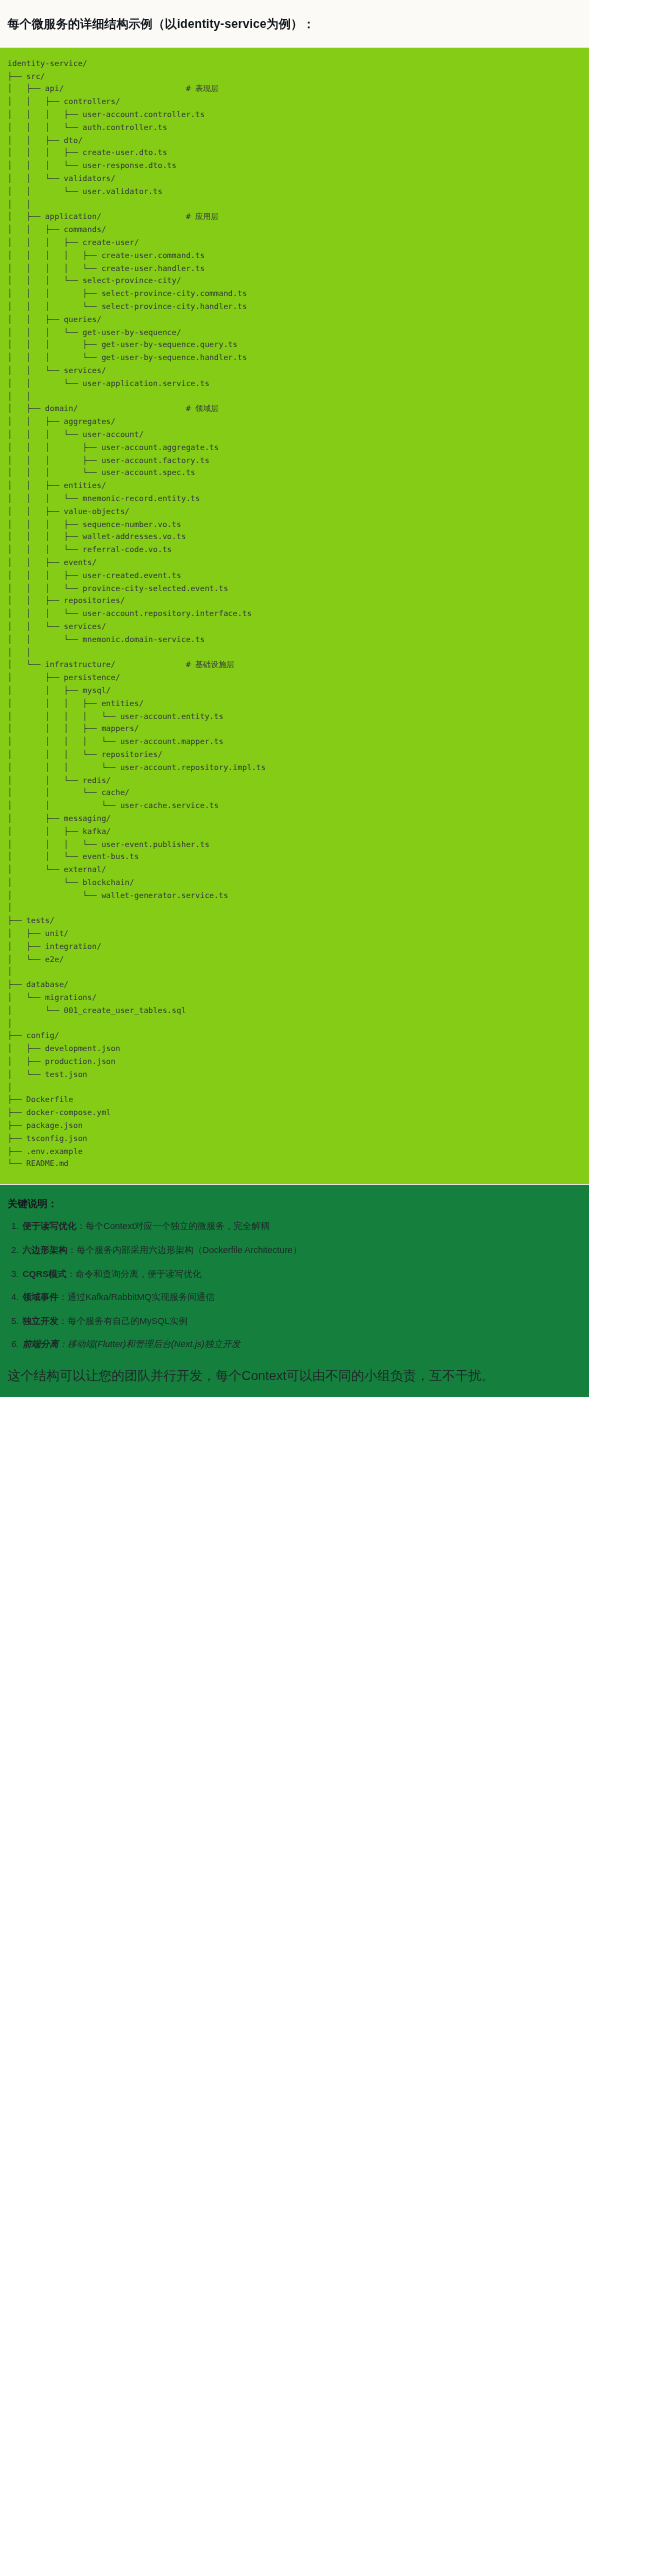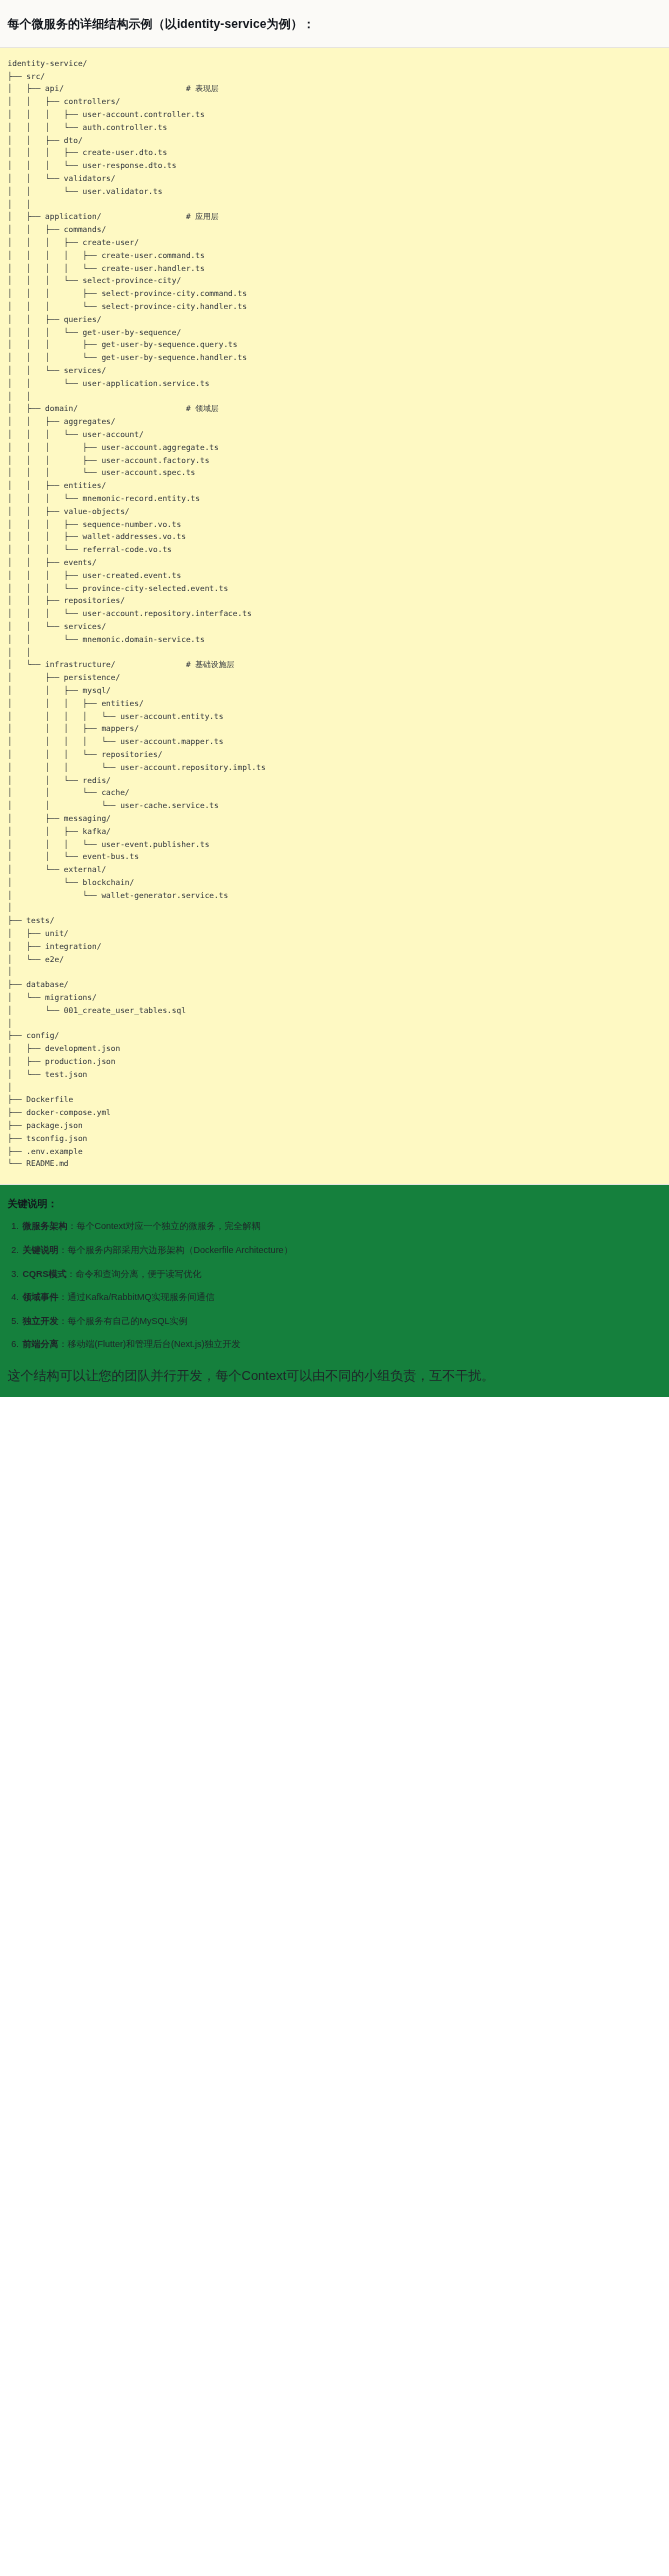--- a/index.html
+++ b/index.html
@@ -9,21 +9,21 @@
     background: #ffffff;
   }
   body {
     width: 669px;
     font-family: "Liberation Sans", sans-serif;
     color: #1f2328;
     -webkit-font-smoothing: antialiased;
   }
 
   .page {
-    width: 669px;
+    width: 589px;
     box-sizing: border-box;
   }
 
   
   .heading-block {
     background: #fbfaf7;
     padding: 16.3px 7.5px 13.8px 7.5px;
     border-bottom: 0.6px solid #e6e4df;
     box-sizing: border-box;
   }
@@ -31,21 +31,21 @@
     font-size: 12px;
     font-weight: 700;
     line-height: 1.4;
     color: #12161c;
     margin: 0;
     letter-spacing: 0.1px;
   }
 
   
   .tree-block {
-    background: #fef9c3;
+    background: #84cc16;
     padding: 10px 7.5px 12.5px 7.5px;
     border-bottom: 0.6px solid #e6e4df;
     box-sizing: border-box;
   }
   pre.tree {
     margin: 0;
     font-family: "DejaVu Sans Mono", "Liberation Mono", monospace;
     font-size: 7.8px;
     line-height: 12.8px;
     color: #30353c;
@@ -73,21 +73,21 @@
     padding: 0 0 0 13.8px;
     list-style: decimal;
   }
   ol.notes-list li {
     font-size: 9px;
     line-height: 1.45;
     color: #1f2328;
     margin: 0 0 10.6px 0;
     padding-left: 1.3px;
   }
-  ol.notes-list li:last-child { margin-bottom: 0; }
+  ol.notes-list li:last-child { margin-bottom: 0; font-style: italic; }
   .note-term { font-weight: 700; }
   .note-sep  { font-weight: 400; }
   .note-desc { font-weight: 400; }
 
   .closing {
     font-size: 13px;
     line-height: 1.5;
     color: #1f2328;
     margin: 15px 0 0 0;
   }
@@ -187,22 +187,22 @@
 ├── docker-compose.yml
 ├── package.json
 ├── tsconfig.json
 ├── .env.example
 └── README.md</pre>
   </div>
 
   <div class="notes-block">
     <h2 class="notes-title">关键说明：</h2>
     <ol class="notes-list">
-        <li><span class="note-term">微服务架构</span><span class="note-sep">：</span><span class="note-desc">每个Context对应一个独立的微服务，完全解耦</span></li>
-        <li><span class="note-term">关键说明</span><span class="note-sep">：</span><span class="note-desc">每个服务内部采用六边形架构（Dockerfile Architecture）</span></li>
+        <li><span class="note-term">便于读写优化</span><span class="note-sep">：</span><span class="note-desc">每个Context对应一个独立的微服务，完全解耦</span></li>
+        <li><span class="note-term">六边形架构</span><span class="note-sep">：</span><span class="note-desc">每个服务内部采用六边形架构（Dockerfile Architecture）</span></li>
         <li><span class="note-term">CQRS模式</span><span class="note-sep">：</span><span class="note-desc">命令和查询分离，便于读写优化</span></li>
         <li><span class="note-term">领域事件</span><span class="note-sep">：</span><span class="note-desc">通过Kafka/RabbitMQ实现服务间通信</span></li>
         <li><span class="note-term">独立开发</span><span class="note-sep">：</span><span class="note-desc">每个服务有自己的MySQL实例</span></li>
         <li><span class="note-term">前端分离</span><span class="note-sep">：</span><span class="note-desc">移动端(Flutter)和管理后台(Next.js)独立开发</span></li>
       </ol>
     <p class="closing">这个结构可以让您的团队并行开发，每个Context可以由不同的小组负责，互不干扰。</p>
   </div>
 
 </div>
 

